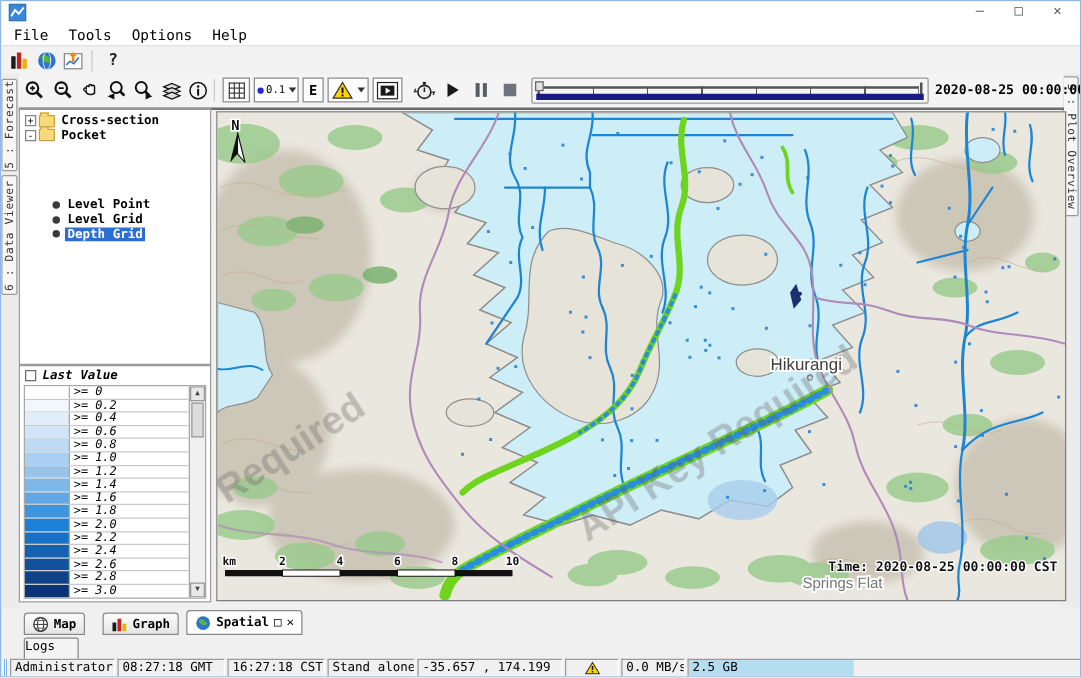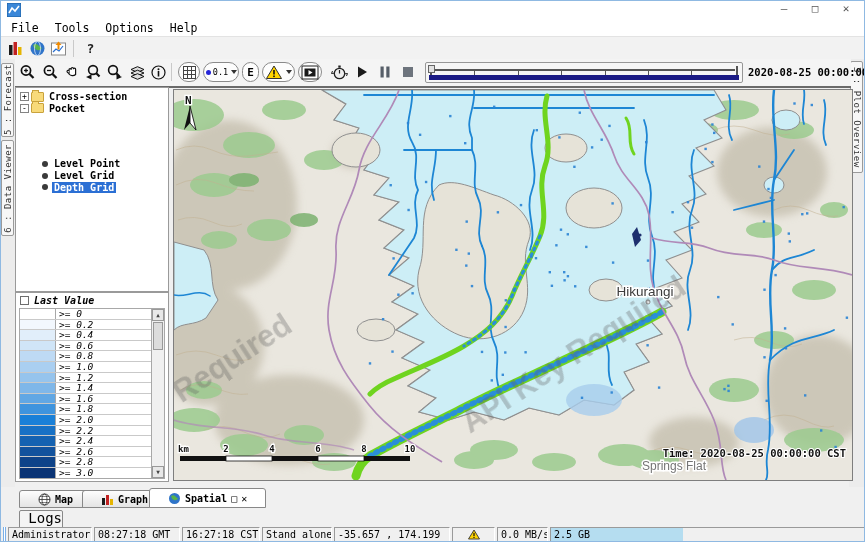--- a/index.html
+++ b/index.html
@@ -22,21 +22,21 @@
   .help-q{font-size:13px;font-weight:bold;color:#222;}
   
   .left-strip{left:0;top:58px;width:14px;height:428px;background:#ececec;}
   .right-strip{right:0;top:58px;width:15px;height:428px;background:#ececec;}
   .vtab{position:absolute;background:#f7f7f7;border:1px solid #9a9a9a;border-radius:2px;display:flex;align-items:center;justify-content:center;box-sizing:border-box;}
   .vtab-txt-up{writing-mode:vertical-rl;transform:rotate(180deg);font-size:9px;color:#333;letter-spacing:.5px;}
   .vtab-txt-dn{writing-mode:vertical-rl;font-size:9px;color:#333;letter-spacing:.5px;}
   .toolbar2{left:14px;top:58px;width:836px;height:27px;background:#f4f4f4;}
   .tb2-underline{left:14px;top:85px;width:836px;height:2px;background:#6a6a6a;}
   .mt-btn{position:absolute;top:61px;height:20px;display:flex;align-items:center;justify-content:center;}
-  .boxed{border:1px solid #8a8a8a;background:#fdfdfd;border-radius:10px;box-sizing:border-box;}
+  .boxed{border:1px solid #8a8a8a;background:#fdfdfd;border-radius:0;box-sizing:border-box;}
   .caret{width:0;height:0;border-left:3.5px solid transparent;border-right:3.5px solid transparent;border-top:4px solid #333;margin-left:3px;}
   .prec-dot{width:5px;height:5px;border-radius:50%;background:#2525d8;margin:0 2px 0 1px;}
   .prec-txt{font-size:8.5px;}
   .e-txt{font-size:11px;font-weight:bold;}
   
   .timeline{left:424px;top:61px;width:318px;height:21px;background:#f6f6f6;border:1px solid #979797;border-radius:2px;box-sizing:border-box;}
   .tl-ruler{position:absolute;left:5px;top:6px;width:304px;height:2px;background:#555;}
   .tl-ticks{position:absolute;left:5px;top:6px;width:304px;height:8px;
      background:repeating-linear-gradient(90deg,#555 0 1px,transparent 1px 43.4px);}
   .tl-endL,.tl-endR{position:absolute;top:3px;width:2px;height:11px;background:#555;}
@@ -62,24 +62,24 @@
   .leg-row{display:flex;height:10.6px;border-bottom:1px solid #c9c9c9;box-sizing:border-box;}
   .sw{width:36px;border-right:1px solid #a8a8a8;box-sizing:border-box;flex:none;}
   .lv{font-size:9.5px;line-height:10px;padding-left:3px;flex:1;}
   .leg-scroll{position:absolute;right:0;top:0;bottom:0;width:13px;background:#f0f0f0;border-left:1px solid #a8a8a8;box-sizing:border-box;}
   .sarr{position:absolute;left:0;width:12px;height:12px;background:#e8e8e8;border:1px solid #999;box-sizing:border-box;font-size:6px;line-height:10px;text-align:center;color:#444;}
   .sthumb{position:absolute;left:1px;top:13px;width:10px;height:28px;background:#dcdcdc;border:1px solid #999;box-sizing:border-box;}
   
   .map-wrap{left:172px;top:88px;width:678px;height:390px;border:1px solid #7e7e7e;box-sizing:content-box;background:#eae7df;}
   
   .bottom-bar{left:0;top:486px;width:100%;height:22px;}
-  .btab{position:absolute;display:flex;align-items:center;gap:4px;border:1px solid #888;border-radius:3px 3px 0 0;background:linear-gradient(#fdfdfd,#e4e4e4);padding:0 18px;box-sizing:border-box;font-size:10px;font-weight:bold;}
+  .btab{position:absolute;display:flex;align-items:center;gap:4px;border:1px solid #888;border-radius:3px 3px 0 0;background:linear-gradient(#fdfdfd,#e4e4e4);padding:0 6px;box-sizing:border-box;font-size:10px;font-weight:bold;}
   .btab.active{background:#fff;}
   .btab-x{font-weight:bold;font-size:10px;}
-  .logs-btn{left:18px;top:509px;width:44px;height:32px;border:1px solid #888;border-radius:2px;background:#f4f4f4;font-size:14px;text-align:right;line-height:14px;box-sizing:border-box;}
+  .logs-btn{left:18px;top:509px;width:44px;height:32px;border:1px solid #888;border-radius:2px;background:#f4f4f4;font-size:10px;text-align:left;line-height:14px;box-sizing:border-box;}
   
   .statusbar{left:0;top:526px;width:865px;height:16px;display:flex;gap:2px;padding-left:2px;box-sizing:border-box;align-items:stretch;background:#f0f0f0;}
   .sb-grip{width:3px;background:repeating-linear-gradient(90deg,#7ab0e8 0 1px,#fff 1px 2px);flex:none;}
   .sb-cell{border:1px solid;border-color:#9a9a9a #fff #fff #9a9a9a;font-size:10px;line-height:13px;padding:0 3px;white-space:nowrap;overflow:hidden;box-sizing:border-box;flex:none;position:relative;}
   .sb-mem-fill{position:absolute;left:0;top:0;bottom:0;width:42%;background:#b5ddf0;}
   .sb-mem-txt{position:relative;}
 </style>
 </head>
 <body>
 

